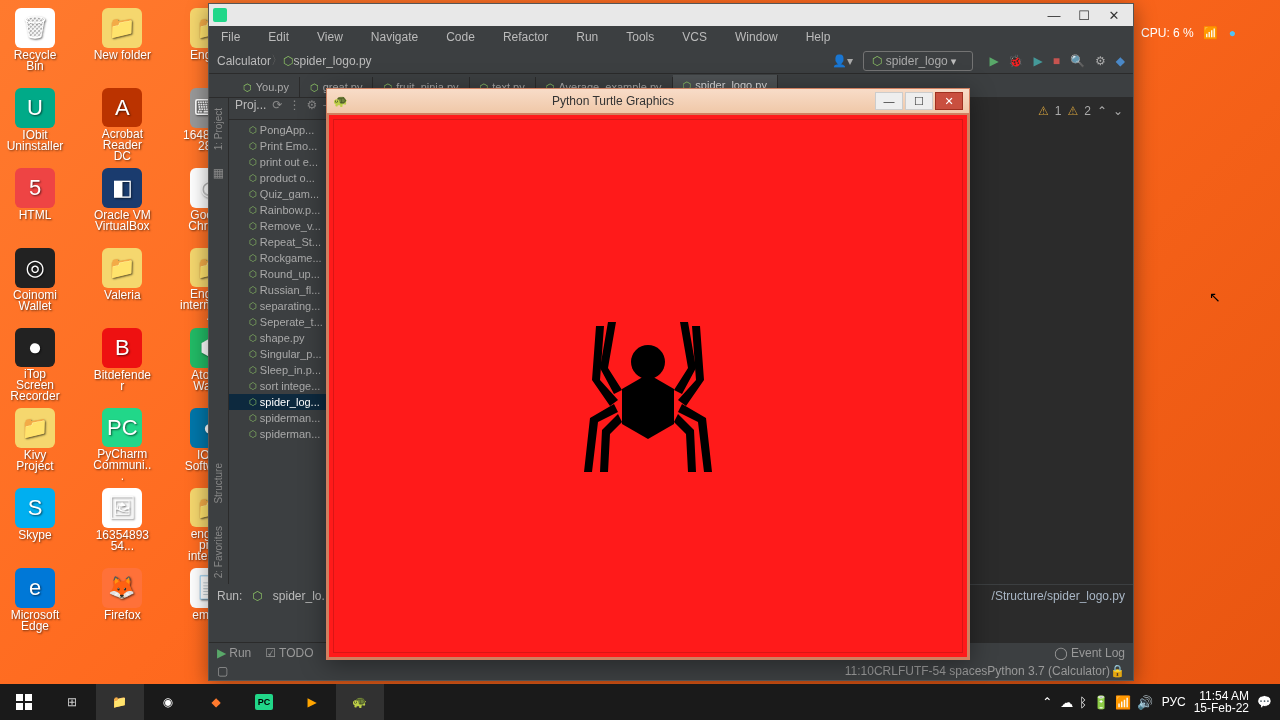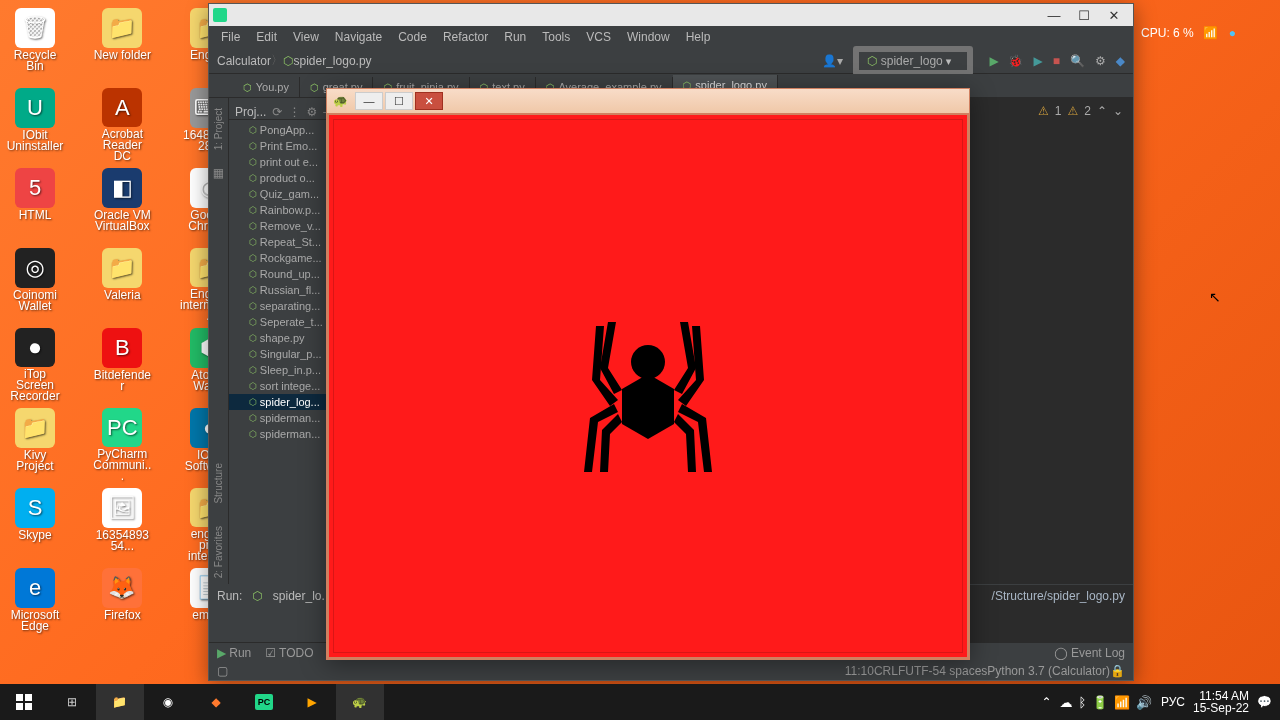--- a/index.html
+++ b/index.html
@@ -16,37 +16,37 @@
 .tb-tray{display:flex;gap:6px;align-items:center}
 .tb-tray span{font-size:13px}
 .tb-clock{text-align:right;line-height:12px}
 .overlay-top{position:absolute;top:26px;right:44px;color:#fff;font-size:11px;display:flex;align-items:center;gap:10px}
 .bandicam{position:absolute;top:2px;left:50%;transform:translateX(-50%);color:#fff;font-size:18px;font-weight:bold;letter-spacing:1px;text-shadow:2px 2px 0 #777,-1px -1px 0 #777,1px -1px 0 #777,-1px 1px 0 #777}
 .pycharm{position:absolute;top:3px;left:208px;width:926px;height:678px;background:#3c3f41;border:1px solid #555;display:flex;flex-direction:column;box-shadow:0 4px 20px rgba(0,0,0,.4)}
 .pc-titlebar{height:22px;background:#e8e8e8;display:flex;align-items:center;padding:0 4px;color:#333;font-size:11px}
 .pc-titlebar .tb-icon{width:14px;height:14px;background:#21d789;border-radius:2px;margin-right:6px}
 .pc-titlebar .win-ctrls{margin-left:auto;display:flex}
 .pc-titlebar .win-ctrls div{width:30px;height:20px;display:flex;align-items:center;justify-content:center;cursor:pointer;font-size:13px}
-.pc-menubar{height:22px;background:#3c3f41;display:flex;align-items:center;padding:0 6px;color:#bbb;font-size:11px;gap:4px}
+.pc-menubar{height:22px;background:#3c3f41;display:flex;align-items:center;padding:0 6px;color:#bbb;font-size:11px;gap:16px}
 .pc-menubar span{padding:2px 6px;cursor:pointer}
 .pc-toolbar{height:26px;background:#3c3f41;border-bottom:1px solid #2b2b2b;display:flex;align-items:center;padding:0 8px;color:#bbb;font-size:11px}
 .pc-toolbar .crumb{display:flex;align-items:center;gap:0}
 .pc-toolbar .tb-spacer{flex:1}
 .pc-toolbar .tb-icons{display:flex;align-items:center;gap:10px;font-size:13px}
 .pc-toolbar .tb-icons span{cursor:pointer;color:#aaa}
-.pc-toolbar .run-config{background:#3c3f41;border:6px solid #737373;padding:2px 16px 2px 8px;border-radius:3px;font-size:11px;margin-right:6px}
+.pc-toolbar .run-config{background:#3c3f41;border:1px solid #737373;padding:2px 16px 2px 8px;border-radius:3px;font-size:11px;margin-right:6px}
 .pc-tabs{height:24px;background:#3c3f41;border-bottom:1px solid #2b2b2b;display:flex;align-items:flex-end;padding-left:24px;overflow:hidden}
 .pc-tab{padding:4px 10px;background:#3c3f41;color:#aaa;font-size:11px;border-right:1px solid #2b2b2b;display:flex;align-items:center;gap:4px;cursor:pointer;white-space:nowrap}
 .pc-tab.active{background:#4e5254;color:#ddd;border-bottom:2px solid #4a88c7}
 .pc-tab .py{color:#8cc265;font-size:10px}
 .pc-body{flex:1;display:flex;background:#2b2b2b;position:relative;overflow:hidden}
 .pc-left-gutter{width:20px;background:#3c3f41;border-right:1px solid #2b2b2b;display:flex;flex-direction:column;align-items:center;padding-top:4px;gap:10px}
 .pc-left-gutter .vtxt{writing-mode:vertical-rl;transform:rotate(180deg);color:#888;font-size:10px;padding:6px 0;cursor:pointer}
 .pc-project{width:104px;background:#3c3f41;border-right:1px solid #2b2b2b;overflow:hidden}
-.pc-project .pj-head{height:22px;display:flex;align-items:flex-end;padding:0 6px;color:#bbb;font-size:11px;gap:6px;border-bottom:1px solid #2b2b2b}
+.pc-project .pj-head{height:22px;display:flex;align-items:flex-start;padding:0 6px;color:#bbb;font-size:11px;gap:6px;border-bottom:1px solid #2b2b2b}
 .pc-project .pj-list{padding:2px 0}
 .pc-project .pj-item{padding:1px 4px 1px 20px;color:#aaa;font-size:11px;white-space:nowrap;display:flex;align-items:center;gap:3px;cursor:pointer;height:16px}
 .pc-project .pj-item.sel{background:#0d293e;color:#fff}
 .pc-project .pj-item .py{color:#8cc265;font-size:9px}
 .pc-editor{flex:1;background:#2b2b2b;position:relative}
 .pc-editor .err-ind{position:absolute;top:6px;right:10px;color:#aaa;font-size:11px;display:flex;gap:6px;align-items:center}
 .pc-run-panel{height:58px;background:#2b2b2b;border-top:1px solid #3c3f41;display:flex}
 .pc-run-left{width:124px;background:#3c3f41;color:#bbb;font-size:11px;padding:4px 8px;display:flex;align-items:flex-start;gap:10px}
 .pc-run-ctrl{width:24px;background:#3c3f41;display:flex;flex-direction:column;align-items:center;padding-top:4px;gap:2px}
 .pc-run-ctrl span{color:#888;font-size:12px;cursor:pointer;width:18px;height:16px;display:flex;align-items:center;justify-content:center}
@@ -332,20 +332,21 @@
       <span>4 spaces</span>
       <span>Python 3.7 (Calculator)</span>
       <span>🔒</span>
     </div>
   </div>
 </div>
 
 <div class="turtle-win">
   <div class="turtle-title">
     <span class="t-icon">🐢</span>
+    <span class="t-txt">Python Turtle Graphics</span>
     <div class="t-ctrls">
       <div>—</div>
       <div>☐</div>
       <div class="t-close">✕</div>
     </div>
   </div>
   <div class="turtle-canvas">
     <div class="inner"></div>
     <div class="spider">
       <svg width="160" height="170" viewBox="0 0 160 170">
@@ -394,17 +395,17 @@
     <div class="tb-tray">
       <span>☁</span>
       <span>ᛒ</span>
       <span>🔋</span>
       <span>📶</span>
       <span>🔊</span>
     </div>
     <span>РУС</span>
     <div class="tb-clock">
       <div>11:54 AM</div>
-      <div>15-Sep-22</div>
+      <div>15-Feb-22</div>
     </div>
     <span>💬</span>
   </div>
 </div>
 
 </body></html>

